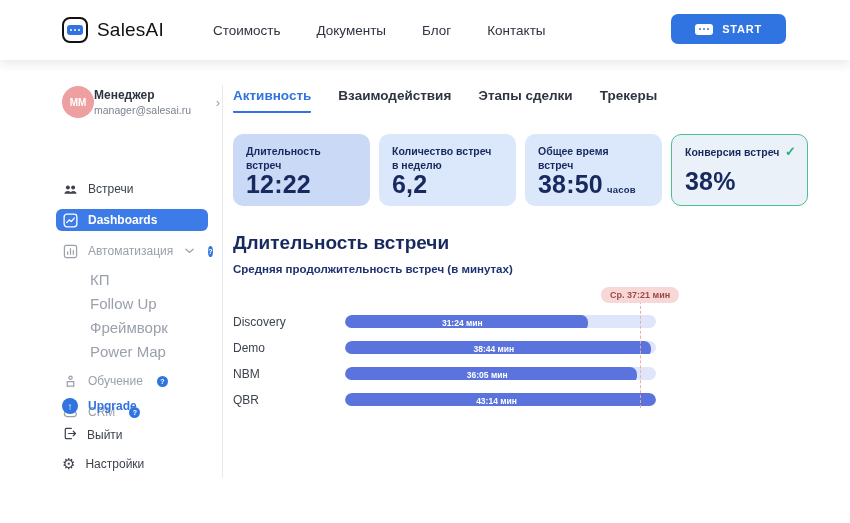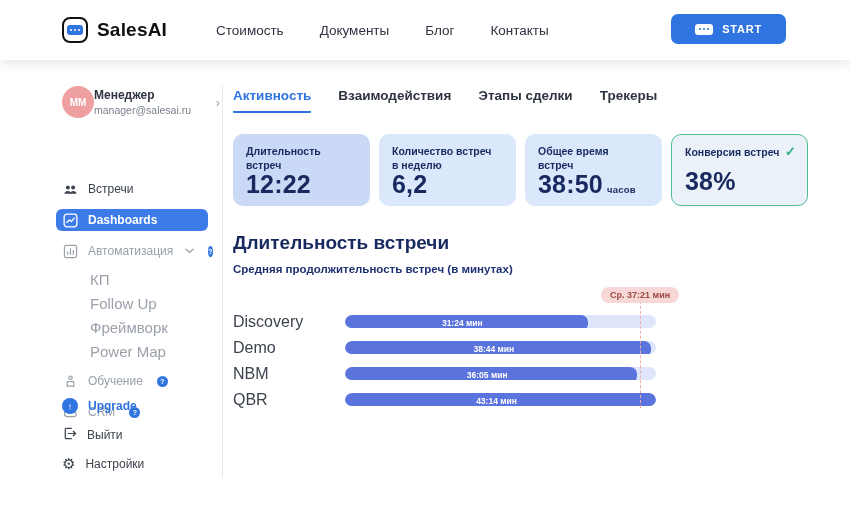--- a/index.html
+++ b/index.html
@@ -8,21 +8,21 @@
 
   
   .topnav { position:absolute; top:0; left:0; width:850px; height:60px; background:#fff;
             box-shadow:0 4px 10px rgba(25,39,68,.10); display:flex; align-items:center; z-index:5; }
   .brand { display:flex; align-items:center; gap:9px; margin-left:62px; cursor:pointer; }
   .logo-badge { width:26px; height:26px; border:2.4px solid #111; border-radius:8px;
                 display:flex; align-items:center; justify-content:center; background:#fff; }
   .logo-inner { width:16px; height:10px; background:#2F74E0; border-radius:3px;
                 display:flex; align-items:center; justify-content:center; gap:1.6px; }
   .logo-inner i { width:2.1px; height:2.1px; background:#fff; border-radius:50%; }
-  .brand-name { font-size:19px; font-weight:700; color:#111; letter-spacing:.2px; }
+  .brand-name { font-size:19px; font-weight:400; color:#111; letter-spacing:.2px; }
   .nav-links { display:flex; gap:36px; margin-left:49px; }
   .nav-link { font-size:13.5px; color:#2E3440; font-weight:500; cursor:pointer; }
   .start-btn { position:absolute; right:64px; top:14px; height:30px; padding:0 24px;
                background:#2F74E0; border:none; border-radius:7px; display:flex; align-items:center;
                gap:9px; cursor:pointer; }
   .start-icon { width:18px; height:11px; background:#fff; border-radius:3px;
                 display:flex; align-items:center; justify-content:center; gap:1.8px; }
   .start-icon i { width:2.2px; height:2.2px; background:#2F74E0; border-radius:50%; }
   .start-label { color:#fff; font-size:11px; font-weight:700; letter-spacing:.8px; }
 
@@ -68,21 +68,21 @@
   .card-title { font-size:10.5px; font-weight:700; color:#17295E; line-height:1.3; padding-right:6px; }
   .card-value { font-size:25px; font-weight:800; color:#17295E; letter-spacing:.2px; line-height:1; }
   .card-unit { font-size:9.5px; font-weight:700; margin-left:4px; letter-spacing:.2px; }
   .card-check { position:absolute; top:9px; right:11px; color:#2FAE7E; font-size:13px; font-weight:700; }
 
   .chart-title { margin-top:26px; font-size:19px; font-weight:800; color:#17295E; }
   .chart-subtitle { margin-top:9px; font-size:11.5px; font-weight:700; color:#1E3272; }
 
   .chart-plot { position:relative; margin-top:40px; width:423px; }
   .bar-row { display:flex; align-items:center; height:13px; margin-bottom:13px; }
-  .bar-label { width:112px; font-size:16px; color:#3C434D; flex:none; }
+  .bar-label { width:112px; font-size:12px; color:#3C434D; flex:none; }
   .bar-track { flex:1; height:13px; background:#DFE6FB; border-radius:7px; overflow:hidden; }
   .bar-fill { height:16px; background:#5B74DD; border-radius:7px; display:flex; align-items:center;
               justify-content:center; padding-right:8px; }
   .bar-value { color:#fff; font-size:8.5px; font-weight:700; white-space:nowrap; }
   .avg-overlay { position:absolute; left:112px; top:-14px; right:0; bottom:0; pointer-events:none;text-align:center; }
   .avg-line { position:absolute; top:0; bottom:-2px; width:0; border-left:1.5px dashed #ECACA8; }
   .avg-badge { position:absolute; top:-14px; transform:translateX(-50%); background:#F7D8D6;
                color:#9C4A43; font-size:9px; font-weight:700; padding:3px 9px; border-radius:9px;
                white-space:nowrap; pointer-events:auto; }
 </style>

